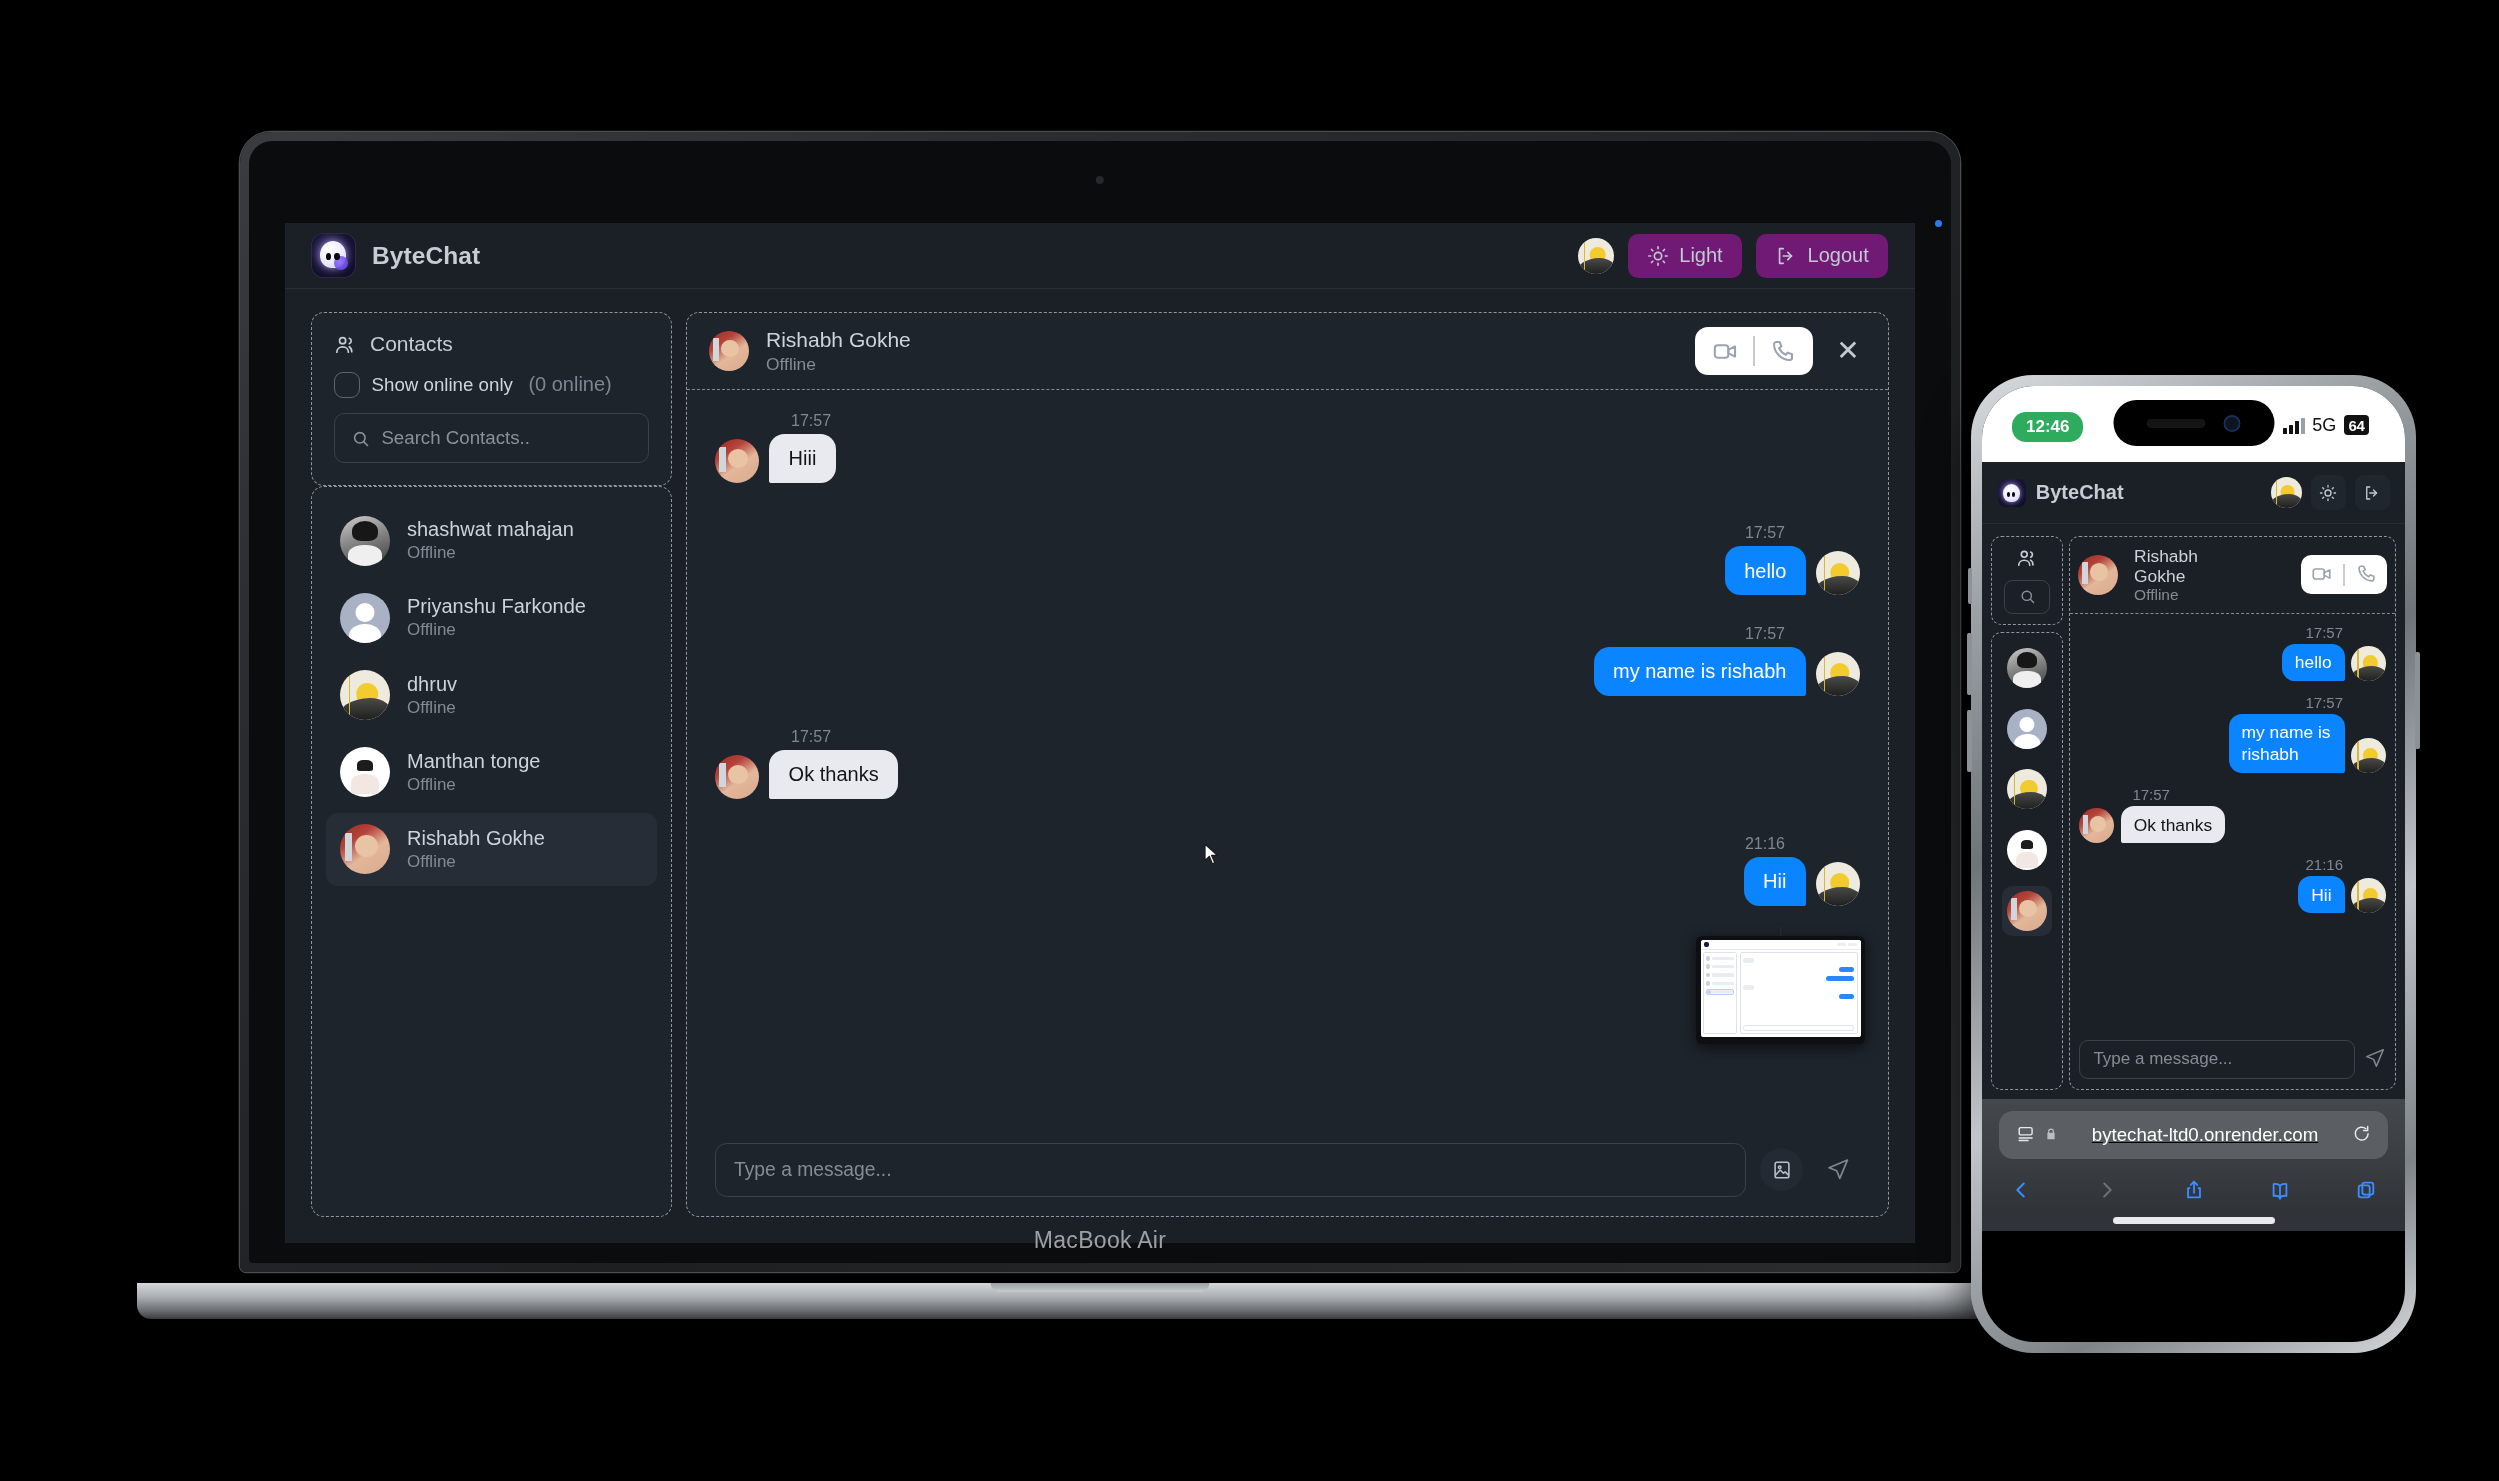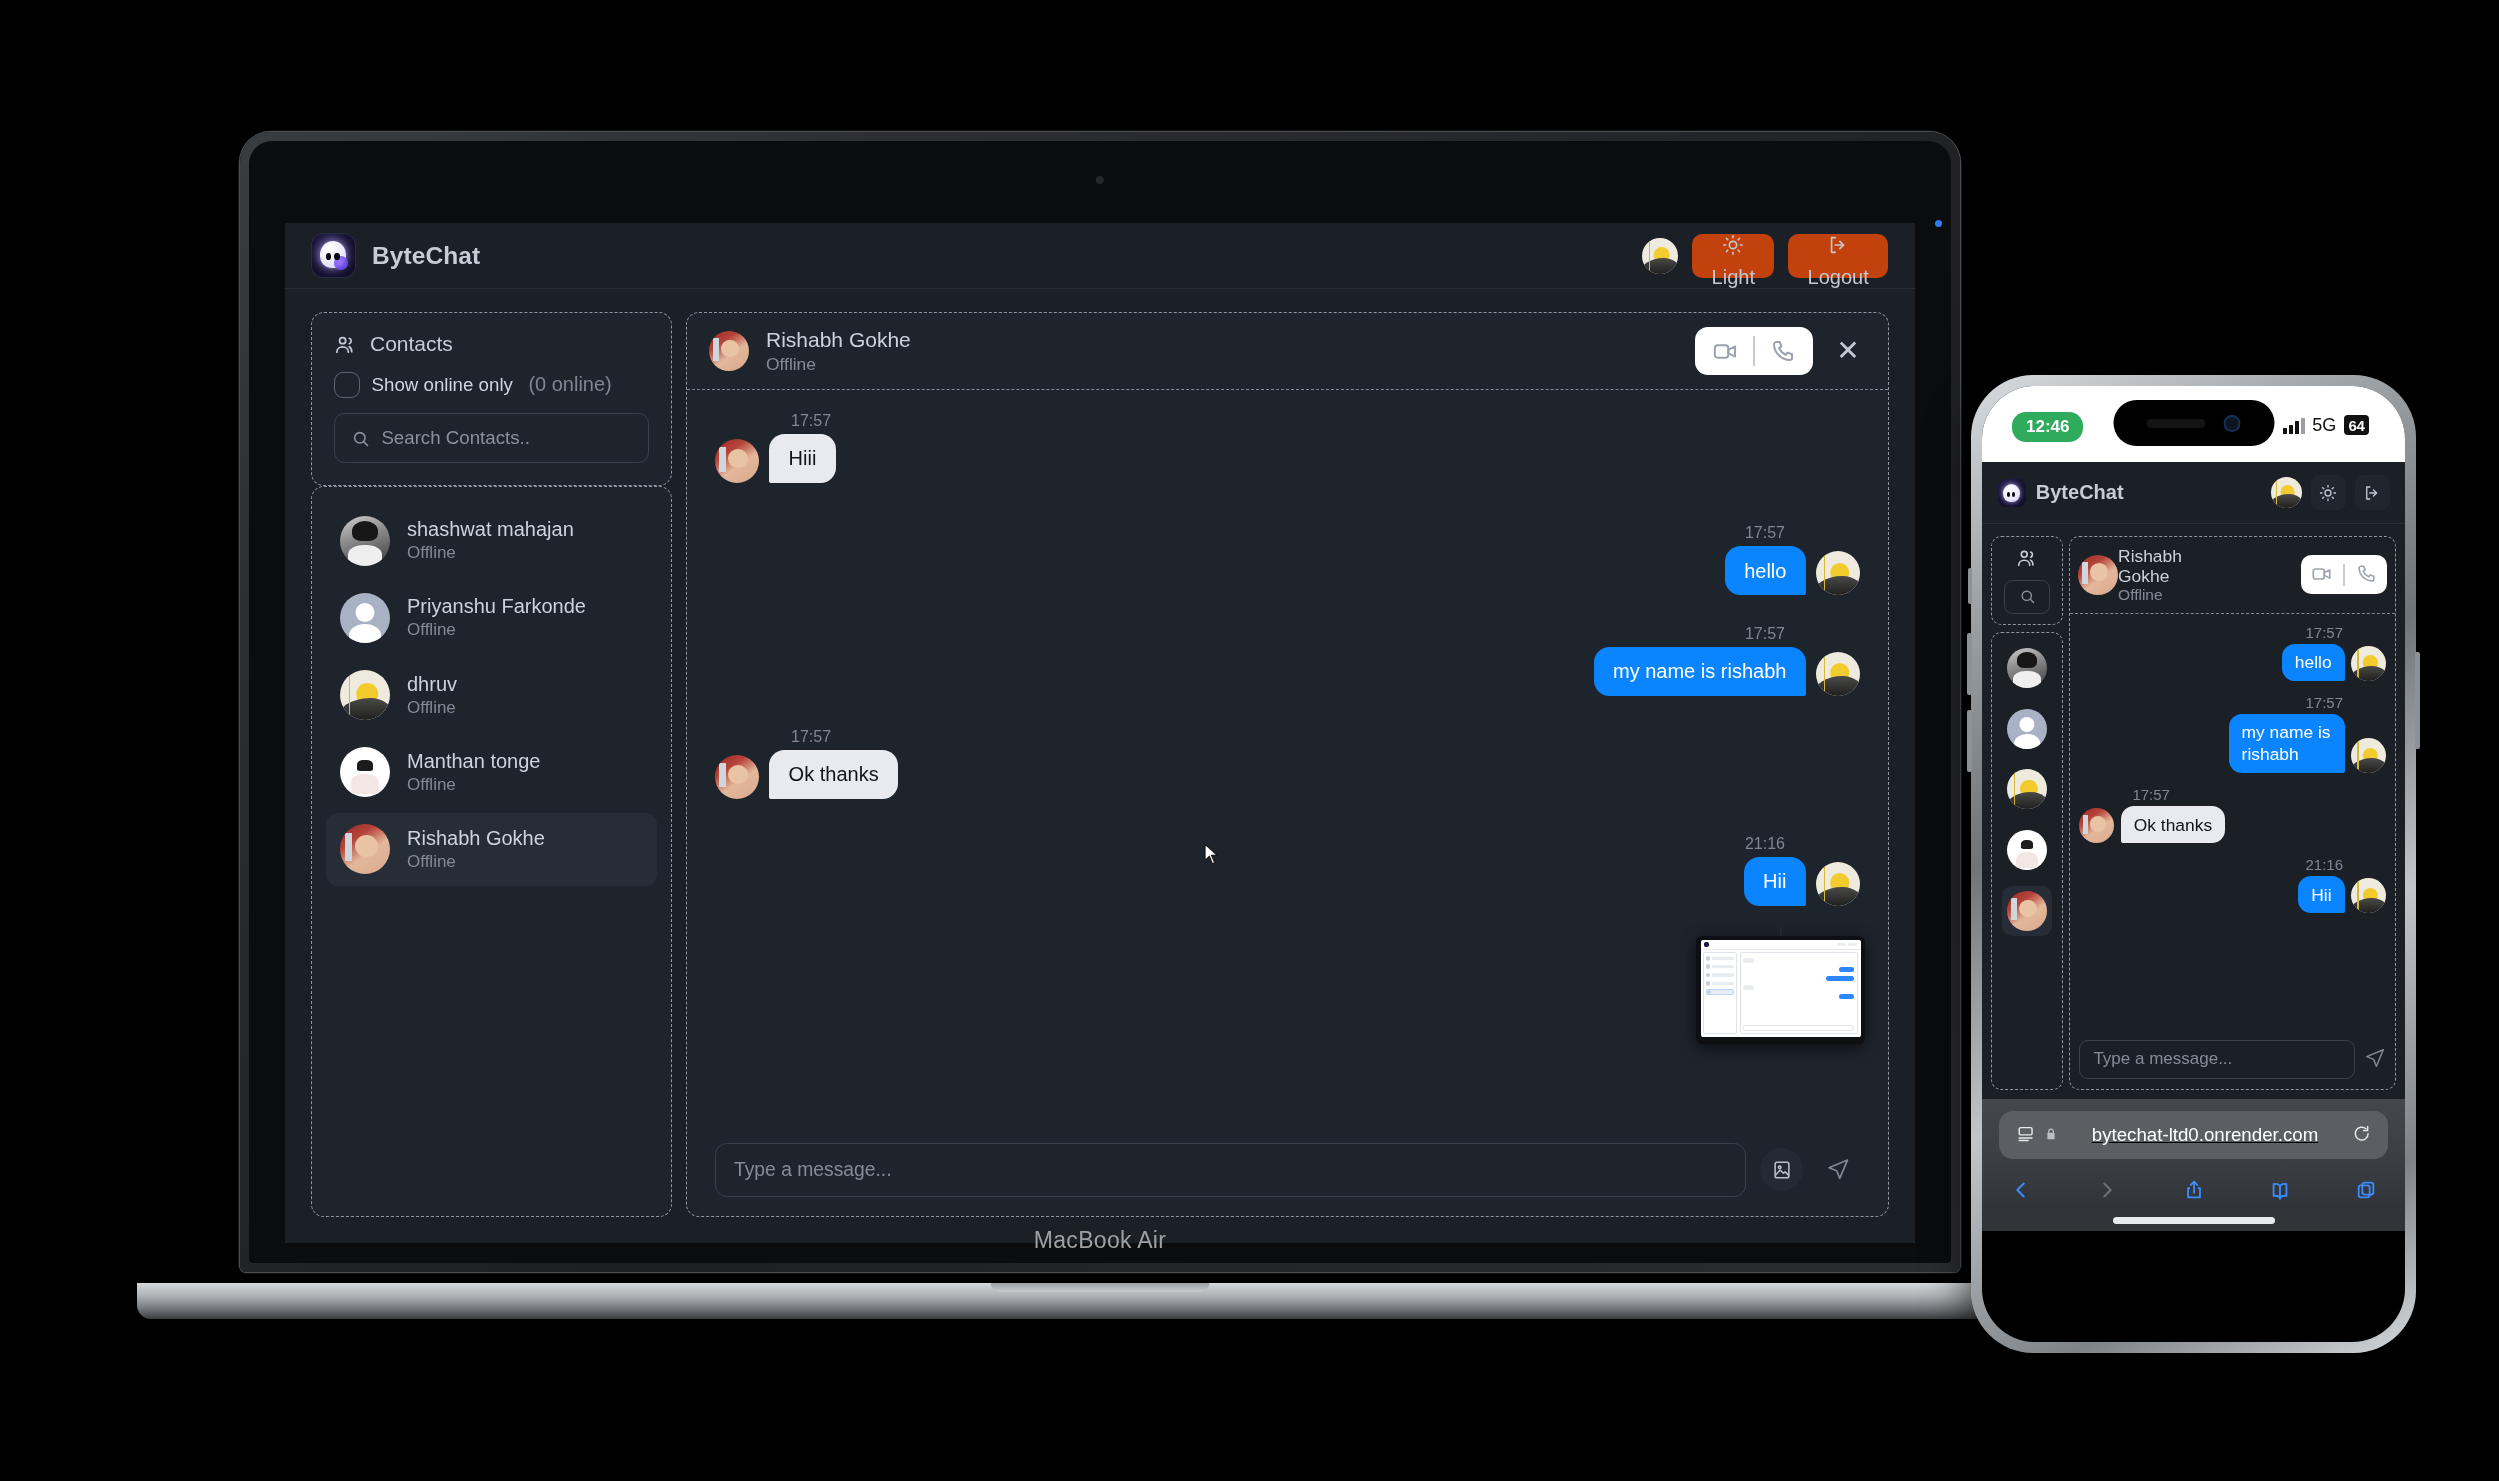--- a/index.html
+++ b/index.html
@@ -127,22 +127,22 @@
     content:""; position:absolute; left:30%; top:22%; width:46%; height:44%;
     background:#e8c3a4; border-radius:50%;
   }
   .av-rishabh:after {
     content:""; position:absolute; left:10%; top:18%; width:14%; height:56%;
     background:#cfd6dc;
   }
 
   .pill-btn {
     display: flex; align-items: center; gap: 10.3px; height: 44px; padding: 0 19.3px;
-    background: #c2410c; border-radius: 10.3px; color: #c3c9d2; font-size: 20px;
-    border: none; cursor: pointer; flex-direction: column;
+    background: #701a75; border-radius: 10.3px; color: #c3c9d2; font-size: 20px;
+    border: none; cursor: pointer;
   }
   .ico { display: inline-flex; align-items: center; justify-content: center; }
 
   .app-body { flex: 1; display: flex; gap: 0; padding: 23px 26px 26px 26px; }
 
   
   .contacts-col { width: 361px; display: flex; flex-direction: column; gap: 0; }
   .panel { border: 1.3px dashed #8f97a3; border-radius: 13px; background: #1e242c; }
   .contacts-head { padding: 19.3px 22px 22px 22px; }
   .contacts-title { display: flex; align-items: center; gap: 13px; color: #c6ccd5; font-size: 21px; }
@@ -303,21 +303,21 @@
   .ph-search { width: 46px; height: 34px; border: 1.3px solid #39414b; border-radius: 8.4px;
     display: flex; align-items: center; justify-content: center; }
   .ph-clist { flex: 1; padding: 10.3px 5.2px; display: flex; flex-direction: column; gap: 10.3px; align-items: center; min-height: 0;}
   .ph-cav { width: 40px; height: 40px; }
   .ph-crow { padding: 5.2px; border-radius: 10.3px; display:flex; }
   .ph-crow.active { background: #262d36; }
 
   .ph-chat { flex: 1; display: flex; flex-direction: column; border: 1.3px dashed #8f97a3; border-radius: 10.3px; min-width:0;}
   .ph-chead2 { display: flex; align-items: center; justify-content: space-between;
     padding: 9px 7.7px; border-bottom: 1.3px dashed #838b96; gap: 5.2px; }
-  .ph-peer { display: flex; align-items: center; gap: 0; min-width:0;}
+  .ph-peer { display: flex; align-items: center; gap: 16px; min-width:0;}
   .ph-peer-av { width: 40px; height: 40px; }
   .ph-peer-name { color: #cdd3dc; font-size: 17.4px; line-height: 1.15; }
   .ph-peer-status { color: #838b96; font-size: 15.5px; }
   .ph-calls { background: #fff; border-radius: 10.3px; padding: 7.7px 10.3px; display: flex;
     align-items: center; gap: 10.3px; flex: none; }
   .ph-call-sep { width: 1.3px; height: 22px; background: #c8ccd2; }
 
   .ph-messages { flex: 1; padding: 10.3px 9px; display: flex; flex-direction: column; gap: 6.4px; min-height:0; overflow:hidden;}
   .ph-mtime { color: #7f8793; font-size: 15px; }
   .ph-bubline { display: flex; align-items: flex-end; gap: 6.4px; }

